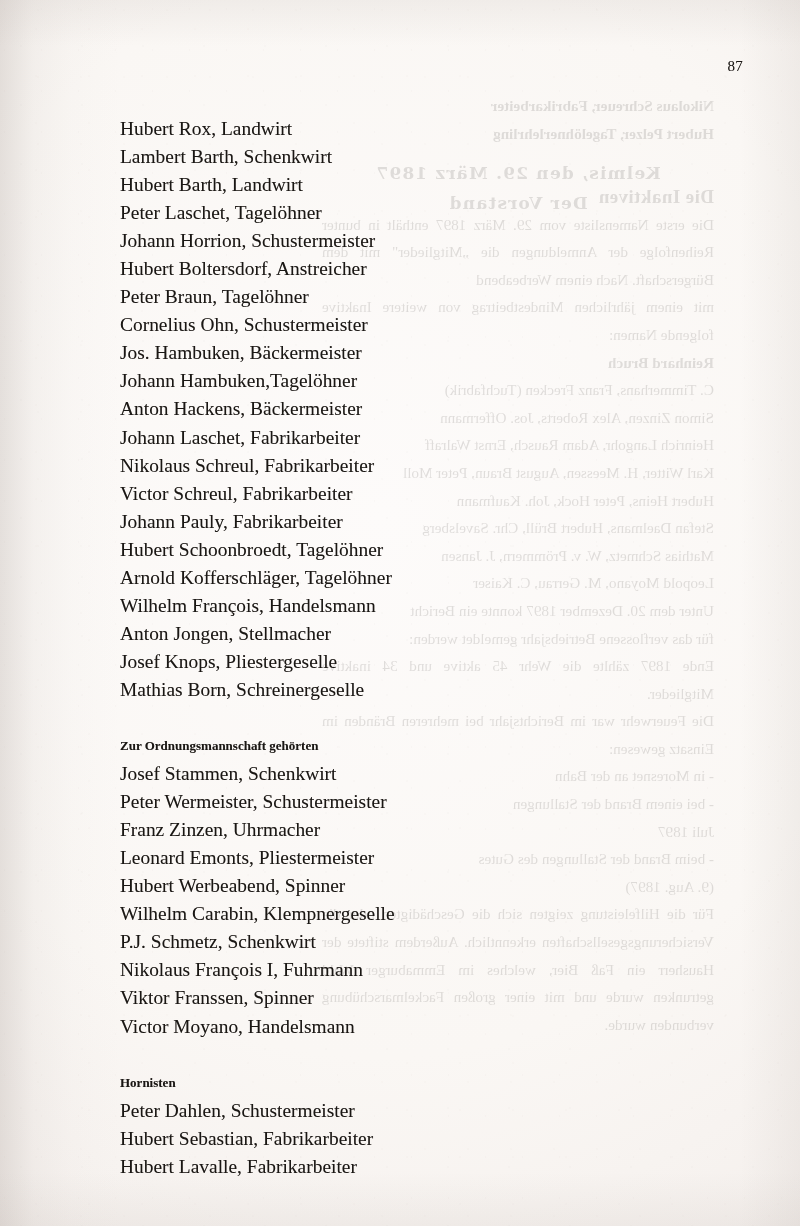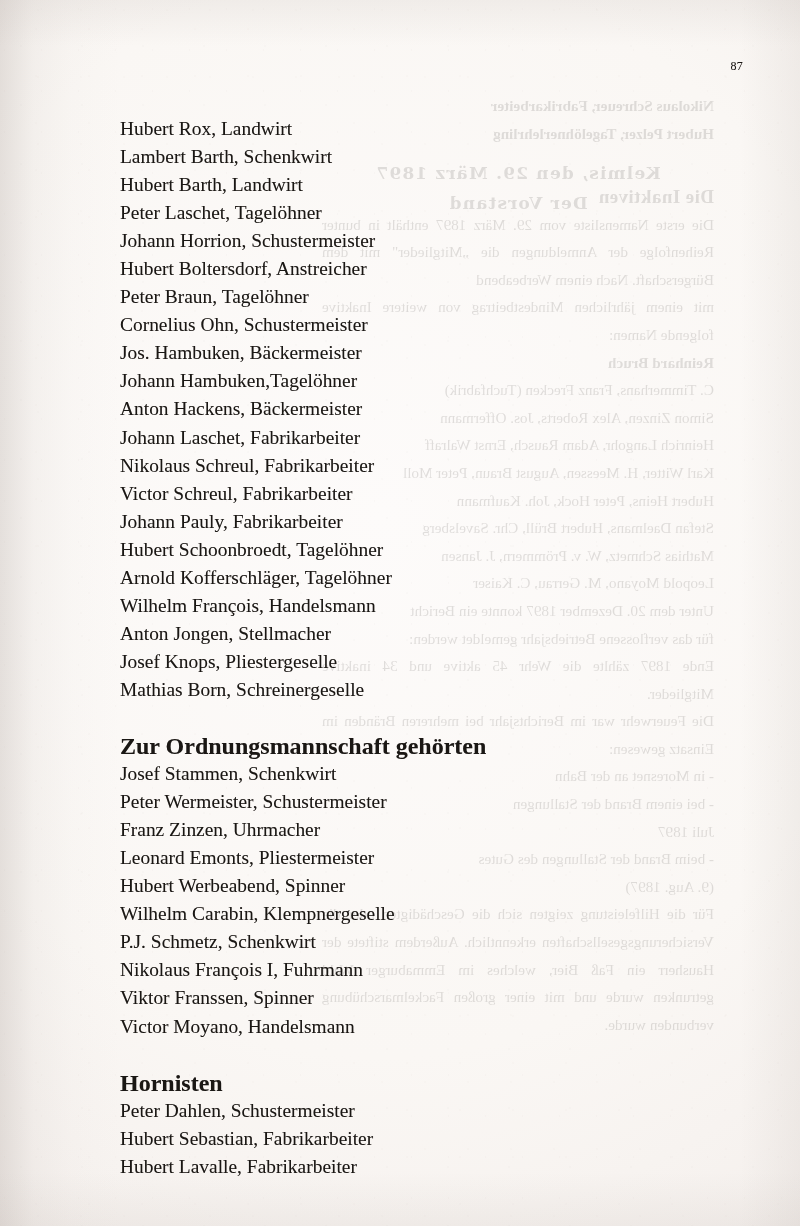--- a/index.html
+++ b/index.html
@@ -93,38 +93,38 @@
     text-align: center;
     letter-spacing: 1.2px;
   }
   .bleed-b { font-weight: bold; }
 
   
   .folio {
     position: absolute;
     right: 57px;
     top: 54px;
-    font-size: 12px;
+    font-size: 15px;
     line-height: 24px;
     letter-spacing: 0.3px;
   }
   .textblock {
     position: absolute;
     left: 120px;
     top: 115px;
     width: 560px;
   }
   .entry {
     font-size: 19.4px;
     line-height: 28.05px;
     white-space: pre;
     letter-spacing: 0.02px;
   }
   .section-head {
-    font-size: 24px;
+    font-size: 13px;
     line-height: 28.05px;
     font-weight: bold;
     white-space: pre;
     font-family: Liberation Serif, serif;
   }
   .gap {
     height: 28.05px;
   }
 
   

